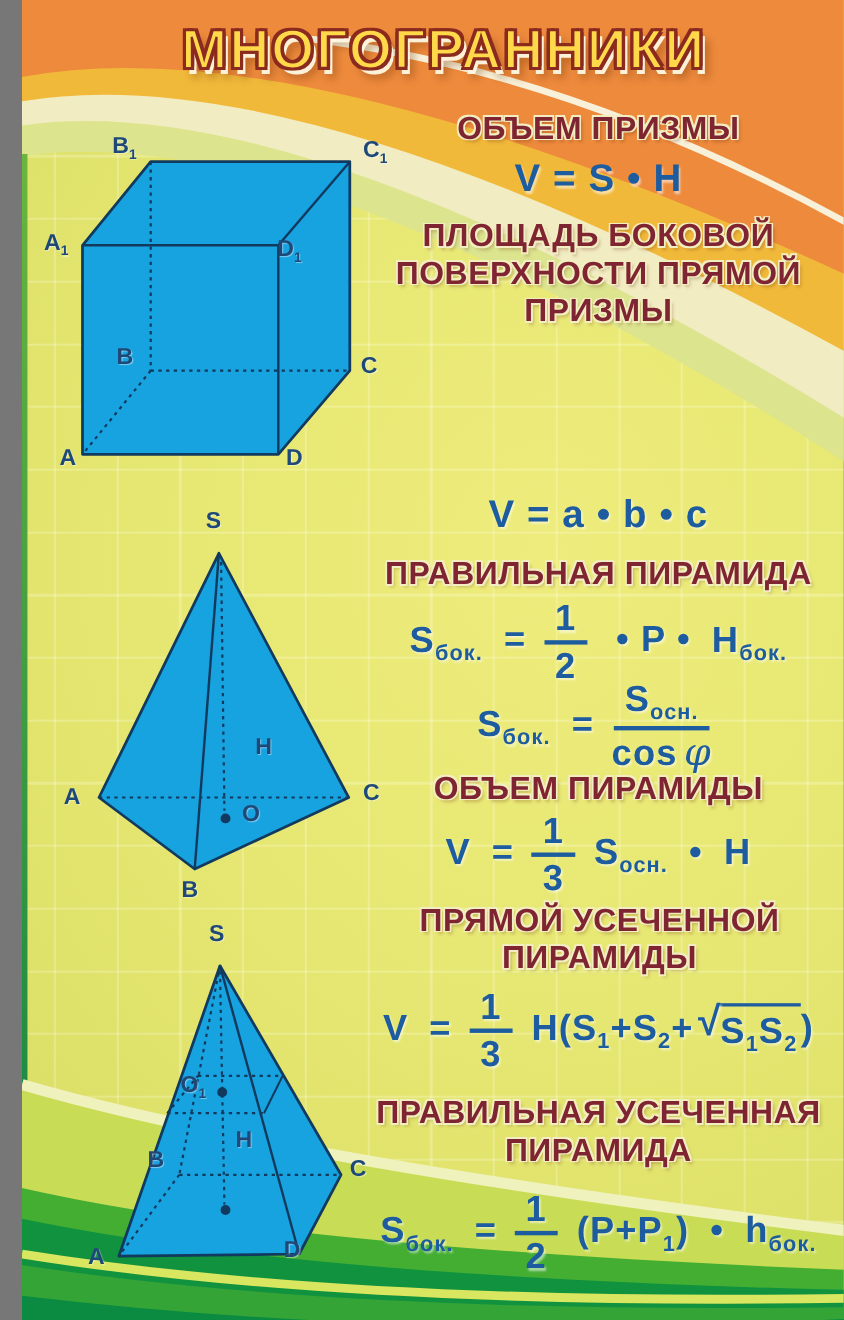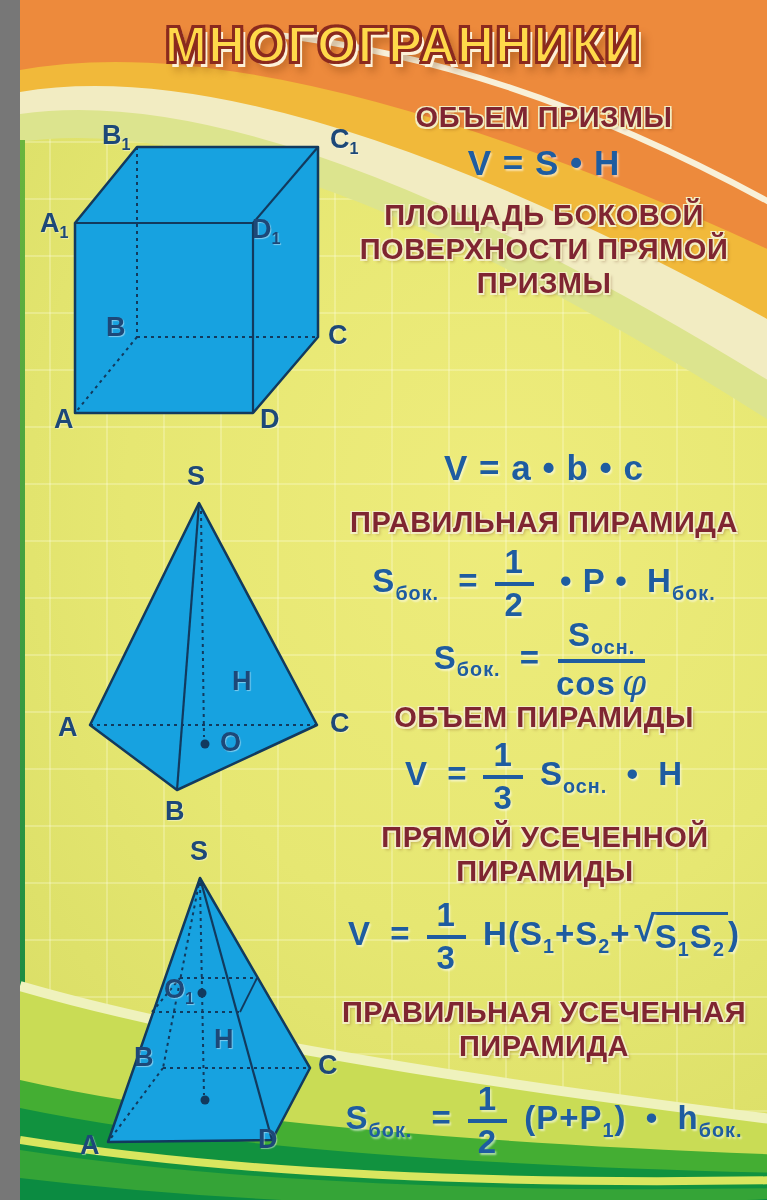--- a/index.html
+++ b/index.html
@@ -47,21 +47,21 @@
     font-size:1.05em;margin-left:6px;}
   .sqrt{display:inline-flex;align-items:stretch;vertical-align:middle;margin-left:2px;}
   .sqrt .rad{font-size:1.12em;line-height:.95;font-weight:700;transform:translate(2px,-1px);}
   .sqrt .rbar{border-top:3.5px solid currentColor;padding:3px 3px 0 1px;}
   .fig{position:absolute;}
   .face{fill:#17a2e0;stroke:#123a5e;stroke-width:2.5;stroke-linejoin:round;}
   .edge{stroke:#123a5e;stroke-width:2.2;fill:none;}
   .edge-thin{stroke:#123a5e;stroke-width:1.8;fill:none;}
   .dash{stroke:#123a5e;stroke-width:2;fill:none;stroke-dasharray:3 4;}
   .dot{fill:#123a5e;}
-  .vlabel{position:absolute;color:#1d4878;font-weight:800;font-size:27px;line-height:1;
+  .vlabel{position:absolute;color:#1d4878;font-weight:800;font-size:21px;line-height:1;
     text-shadow:1px 1px 1px rgba(255,255,255,.45);}
   .vlabel sub{font-size:60%;}
 </style>
 </head>
 <body>
 
 <div class="poster">
 
   <svg class="decor decor-top" width="767" height="470" viewBox="0 0 767 470">
     <path fill="#dce48e" d="M0,0 H767 V432 Q260,104 0,142 Z"></path>

